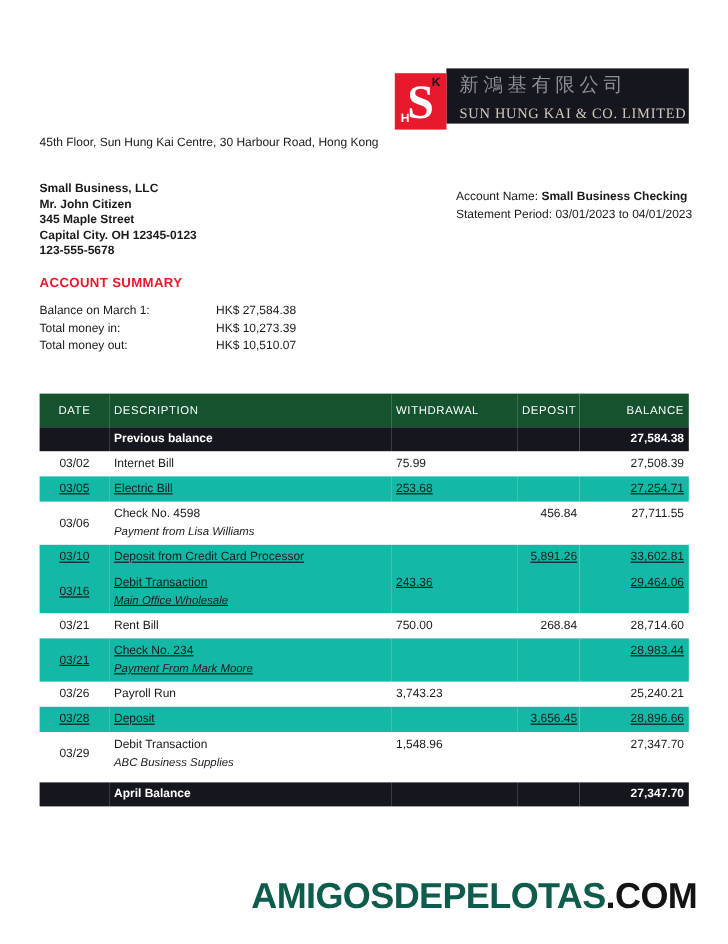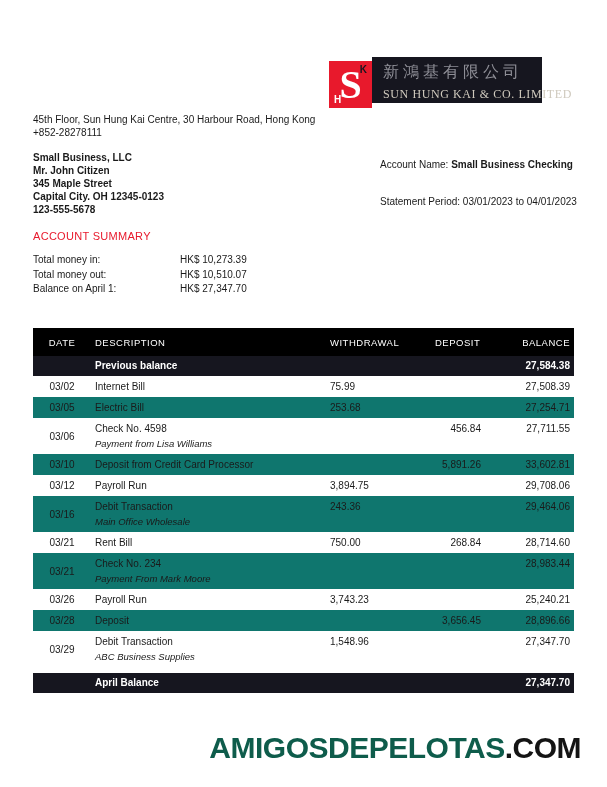--- a/index.html
+++ b/index.html
@@ -4,64 +4,64 @@
 <style>
   * { margin:0; padding:0; box-sizing:border-box; }
   html,body { background:#ffffff; }
   body {
     width:607px; height:787px; position:relative; overflow:hidden;
     font-family:"Liberation Sans", sans-serif; color:#1a1a1a; font-size:10px;
   }
 
   
   .logo-bar {
-    position:absolute; left:372px; top:57px; width:170px; height:46px;
+    position:absolute; left:372px; top:57px; width:202px; height:46px;
     background:#16161f; padding:5px 6px 4px 11px;
   }
   .logo-cn { font-size:16px; letter-spacing:4px; color:#8e8e96; white-space:nowrap; line-height:20px; }
   .logo-en { font-family:"Liberation Serif", serif; font-size:12px; letter-spacing:0.6px; color:#cfc9bd; white-space:nowrap; margin-top:5px; }
   .logo-mark { position:absolute; left:329px; top:61px; width:43px; height:47px; background:#e8192c; }
   .logo-mark .s {
     position:absolute; left:0; right:0; top:0; text-align:center;
     font-family:"Liberation Serif", serif; font-weight:bold; font-size:40px;
     color:#ffffff; line-height:47px;
   }
   .logo-mark .k { position:absolute; top:3px; right:5px; font-size:10px; font-weight:bold; color:#16161f; }
   .logo-mark .h { position:absolute; bottom:3px; left:5px; font-size:10px; font-weight:bold; color:#ffffff; }
 
   
   .bank-address { position:absolute; left:33px; top:113px; line-height:13px; }
   .customer     { position:absolute; left:33px; top:151px; font-weight:bold; line-height:13px; }
   .account-info { position:absolute; left:380px; top:158px; line-height:13px; }
-  .account-info .period { margin-top:24px; }
+  .account-info .period { margin-top:2px; }
   .b { font-weight:bold; }
 
   
-  .summary-title { position:absolute; left:33px; top:230px; color:#e8192c; font-weight:normal; font-size:11px; letter-spacing:0.3px; }
+  .summary-title { position:absolute; left:33px; top:230px; color:#e8192c; font-weight:bold; font-size:11px; letter-spacing:0.3px; }
   .summary { position:absolute; left:33px; top:253px; line-height:14.6px; }
   .summary .row { white-space:nowrap; }
   .summary .lbl { display:inline-block; width:147px; }
 
   
   .txn-table-wrap { position:absolute; left:33px; top:328px; width:541px; }
   table { border-collapse:collapse; width:541px; font-size:10px; table-layout:fixed; }
   col.w-date { width:58px; } col.w-desc { width:235px; } col.w-wd { width:105px; }
   col.w-dep { width:52px; } col.w-bal { width:91px; }
   thead th {
-    background:#000000; color:#ffffff; font-weight:normal; letter-spacing:0.5px;
+    background:#14532d; color:#ffffff; font-weight:normal; letter-spacing:0.5px;
     font-size:9.5px; padding:9px 4px 8px 4px; text-align:left;
   }
   thead th.c-date { text-align:center; }
   thead th.c-dep, thead th.c-bal { text-align:right; }
   td { padding:4px; line-height:13px; vertical-align:top; }
   td.c-date { text-align:center; vertical-align:middle; }
   td.c-wd { text-align:left; }
   td.c-dep { text-align:right; padding-right:2px; }
   td.c-bal { text-align:right; }
-  tr.alt td { background:#0f766e; }
+  tr.alt td { background:#14b8a6;text-decoration:underline; }
   .desc-note { font-style:italic; font-size:9.5px; margin-top:2px; }
   .desc-note:empty { display:none; }
   tr.dark td { background:#16161f; color:#ffffff; font-weight:bold; padding:3px 4px; line-height:14px; }
   tr.spacer td { padding:0; height:6px; background:#ffffff; }
 
   
   .watermark {
     position:absolute; top:731px; right:26px;
     font-weight:bold; font-size:30px; letter-spacing:-0.5px; white-space:nowrap;
   }
@@ -76,21 +76,20 @@
   <div class="logo-en">SUN HUNG KAI &amp; CO. LIMITED</div>
 </div>
 <div class="logo-mark">
   <span class="s">S</span>
   <span class="k">K</span>
   <span class="h">H</span>
 </div>
 
 <div class="bank-address">
   <div>45th Floor, Sun Hung Kai Centre, 30 Harbour Road, Hong Kong</div>
-  <div>+852-28278111</div>
 </div>
 
 <div class="customer">
   <div>Small Business, LLC</div>
   <div>Mr. John Citizen</div>
   <div>345 Maple Street</div>
   <div>Capital City. OH 12345-0123</div>
   <div>123-555-5678</div>
 </div>
 
@@ -101,27 +100,27 @@
   </div>
   <div class="period">
     <span>Statement Period:</span>
     <span>03/01/2023 to 04/01/2023</span>
   </div>
 </div>
 
 <div class="summary-title">ACCOUNT SUMMARY</div>
 <div class="summary">
   <div class="row">
+    <span class="lbl">Balance on March 1:</span><span>HK$ 27,584.38</span>
+  </div>
+  <div class="row">
     <span class="lbl">Total money in:</span><span>HK$ 10,273.39</span>
   </div>
   <div class="row">
     <span class="lbl">Total money out:</span><span>HK$ 10,510.07</span>
-  </div>
-  <div class="row">
-    <span class="lbl">Balance on April 1:</span><span>HK$ 27,347.70</span>
   </div>
 </div>
 
 <div class="txn-table-wrap">
 <table>
   <colgroup>
     <col class="w-date">
         <col class="w-desc">
         <col class="w-wd">
         <col class="w-dep">
@@ -178,30 +177,20 @@
     <tr class="alt">
       <td class="c-date">03/10</td>
       <td class="c-desc">
         <div class="desc-main">Deposit from Credit Card Processor</div>
 
       </td>
       <td class="c-wd"></td>
       <td class="c-dep">5,891.26</td>
       <td class="c-bal">33,602.81</td>
     </tr>
-    <tr>
-      <td class="c-date">03/12</td>
-      <td class="c-desc">
-        <div class="desc-main">Payroll Run</div>
-
-      </td>
-      <td class="c-wd">3,894.75</td>
-      <td class="c-dep"></td>
-      <td class="c-bal">29,708.06</td>
-    </tr>
     <tr class="alt">
       <td class="c-date">03/16</td>
       <td class="c-desc">
         <div class="desc-main">Debit Transaction</div>
         <div class="desc-note">Main Office Wholesale</div>
       </td>
       <td class="c-wd">243.36</td>
       <td class="c-dep"></td>
       <td class="c-bal">29,464.06</td>
     </tr>

